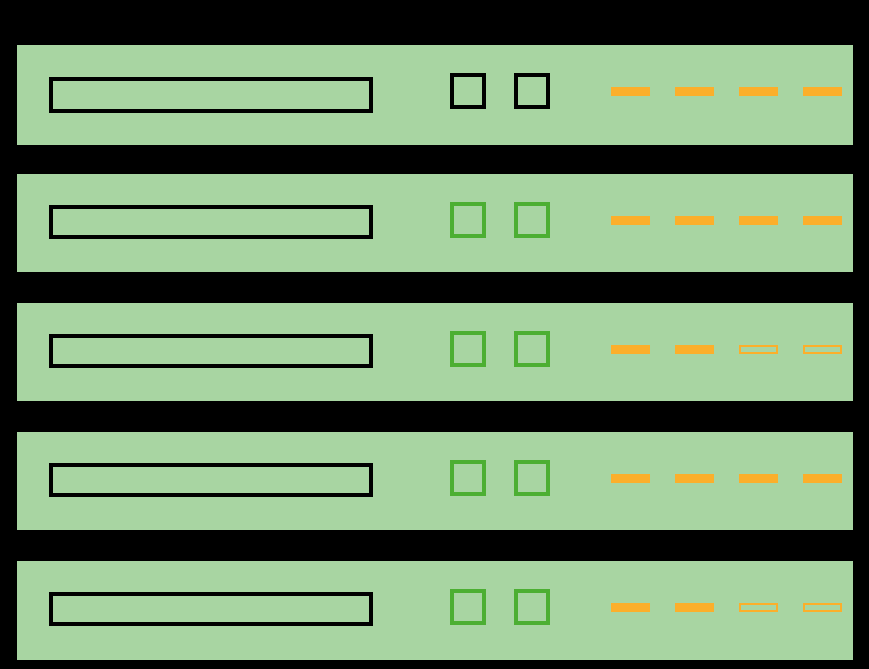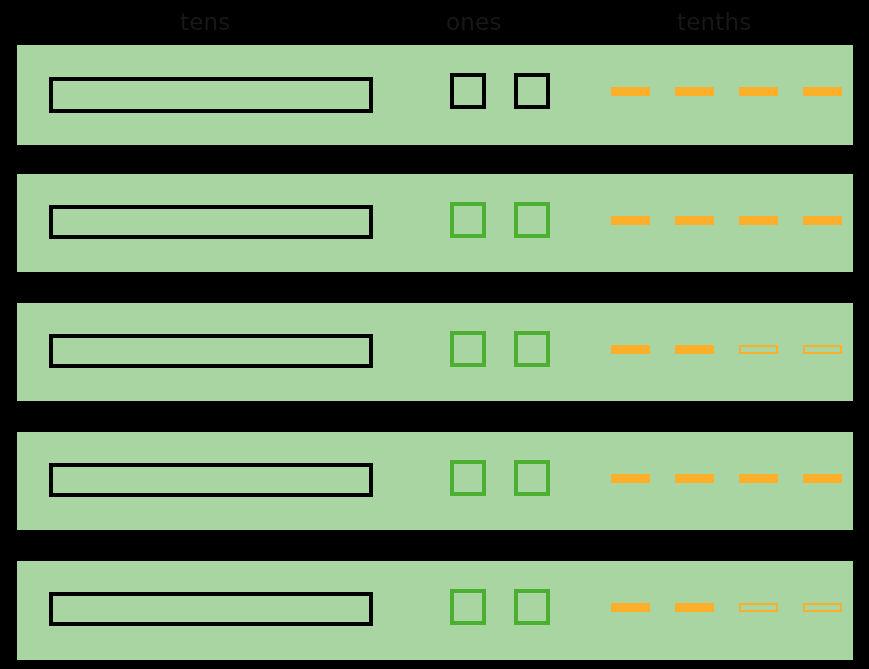--- a/index.html
+++ b/index.html
@@ -111,25 +111,20 @@
   .dash.d3 { left: 144px; }
   .dash.d4 { left: 208px; }
   .dash.solid   { background: #fbaf2b; }
   .dash.outline { background: transparent; border: 2px solid #fbaf2b; }
 </style>
 </head>
 <body>
 
 <div id="chart">
 
-  <div class="header">
-    <div class="col-label tens">tens</div>
-    <div class="col-label ones">ones</div>
-    <div class="col-label tenths">tenths</div>
-  </div>
 
   <div class="band band-1">
     <div class="rod black"></div>
     <div class="ones-group">
       <div class="unit-square s1 black"></div>
       <div class="unit-square s2 black"></div>
     </div>
     <div class="tenths-group">
       <div class="dash d1 solid"></div>
       <div class="dash d2 solid"></div>

